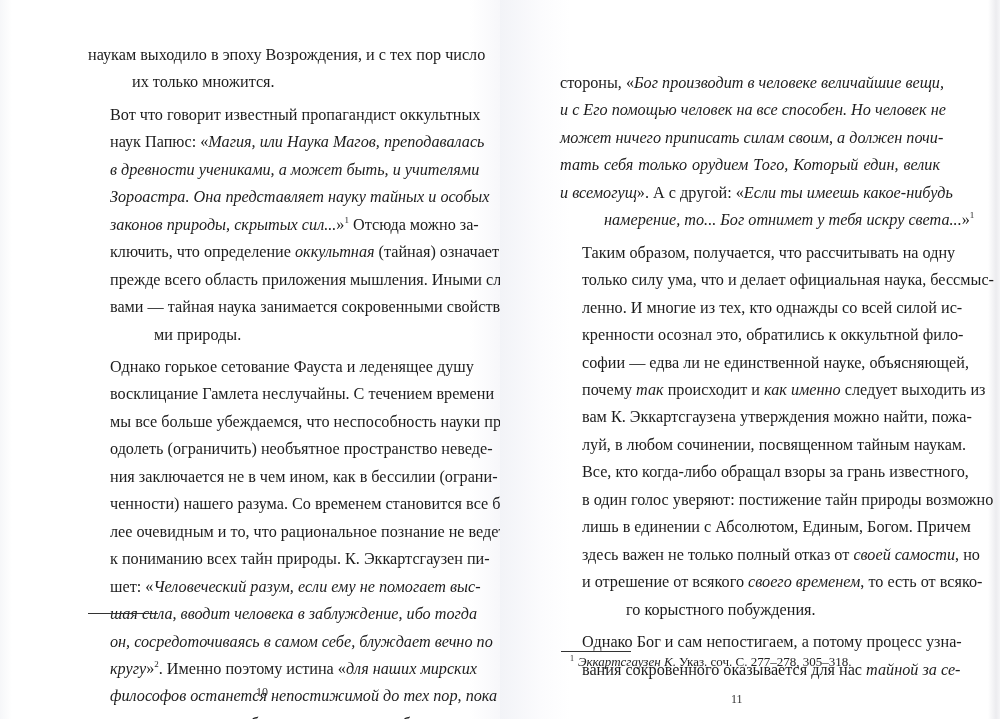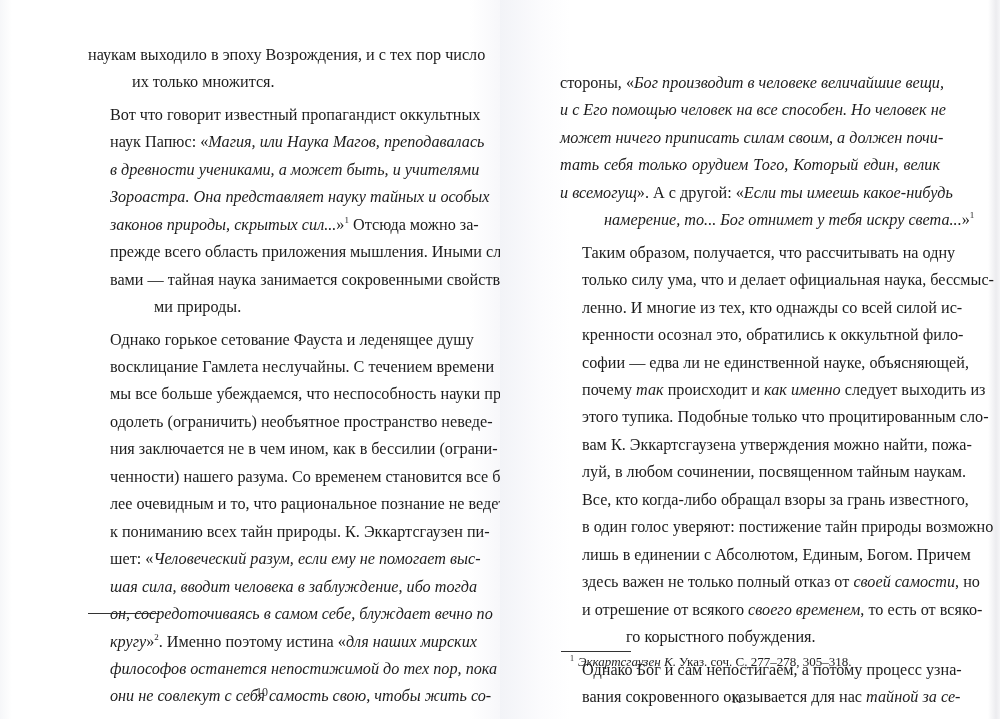--- a/index.html
+++ b/index.html
@@ -59,20 +59,21 @@
         <p class="">
           <span class="line">наукам выходило в эпоху Возрождения, и с тех пор число</span>
           <span class="line last">их только множится.</span>
         </p>
         <p class="indent">
           <span class="line">Вот что говорит известный пропагандист оккультных</span>
           <span class="line">наук Папюс: «<i>Магия, или Наука Магов, преподавалась</i></span>
           <span class="line"><i>в древности учениками, а может быть, и учителями</i></span>
           <span class="line"><i>Зороастра. Она представляет науку тайных и особых</i></span>
           <span class="line"><i>законов природы, скрытых сил...</i>»<sup>1</sup> Отсюда можно за-</span>
+          <span class="line">ключить, что определение <i>оккультная</i> (тайная) означает</span>
           <span class="line">прежде всего область приложения мышления. Иными сло-</span>
           <span class="line">вами — тайная наука занимается сокровенными свойства-</span>
           <span class="line last">ми природы.</span>
         </p>
         <p class="indent">
           <span class="line">Однако горькое сетование Фауста и леденящее душу</span>
           <span class="line">восклицание Гамлета неслучайны. С течением времени</span>
           <span class="line">мы все больше убеждаемся, что неспособность науки пре-</span>
           <span class="line">одолеть (ограничить) необъятное пространство неведе-</span>
           <span class="line">ния заключается не в чем ином, как в бессилии (ограни-</span>
@@ -100,21 +101,20 @@
           <span class="line"><i>и всемогущ</i>». А с другой: «<i>Если ты имеешь какое-нибудь</i></span>
           <span class="line last"><i>намерение, то... Бог отнимет у тебя искру света...</i>»<sup>1</sup></span>
         </p>
         <p class="indent">
           <span class="line">Таким образом, получается, что рассчитывать на одну</span>
           <span class="line">только силу ума, что и делает официальная наука, бессмыс-</span>
           <span class="line">ленно. И многие из тех, кто однажды со всей силой ис-</span>
           <span class="line">кренности осознал это, обратились к оккультной фило-</span>
           <span class="line">софии — едва ли не единственной науке, объясняющей,</span>
           <span class="line">почему <i>так</i> происходит и <i>как именно</i> следует выходить из</span>
-          <span class="line">этого тупика. Подобные только что процитированным сло-</span>
           <span class="line">вам К. Эккартсгаузена утверждения можно найти, пожа-</span>
           <span class="line">луй, в любом сочинении, посвященном тайным наукам.</span>
           <span class="line">Все, кто когда-либо обращал взоры за грань известного,</span>
           <span class="line">в один голос уверяют: постижение тайн природы возможно</span>
           <span class="line">лишь в единении с Абсолютом, Единым, Богом. Причем</span>
           <span class="line">здесь важен не только полный отказ от <i>своей самости</i>, но</span>
           <span class="line">и отрешение от всякого <i>своего временем</i>, то есть от всяко-</span>
           <span class="line last">го корыстного побуждения.</span>
         </p>
         <p class="indent">

